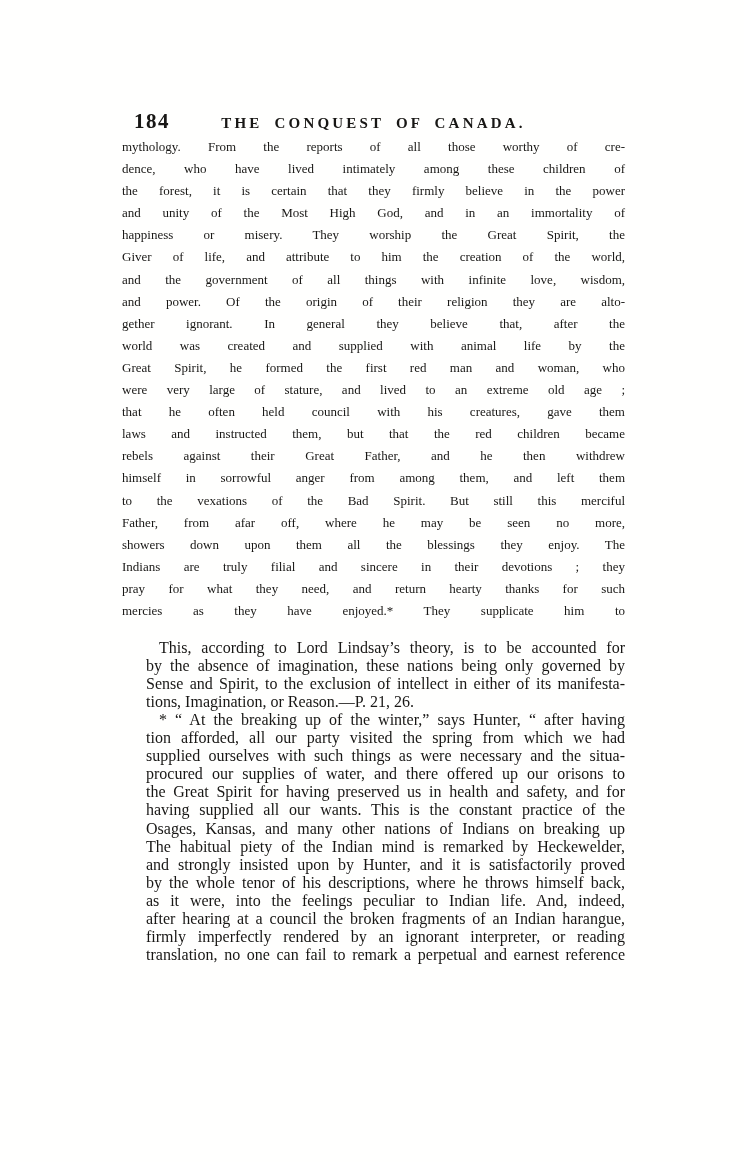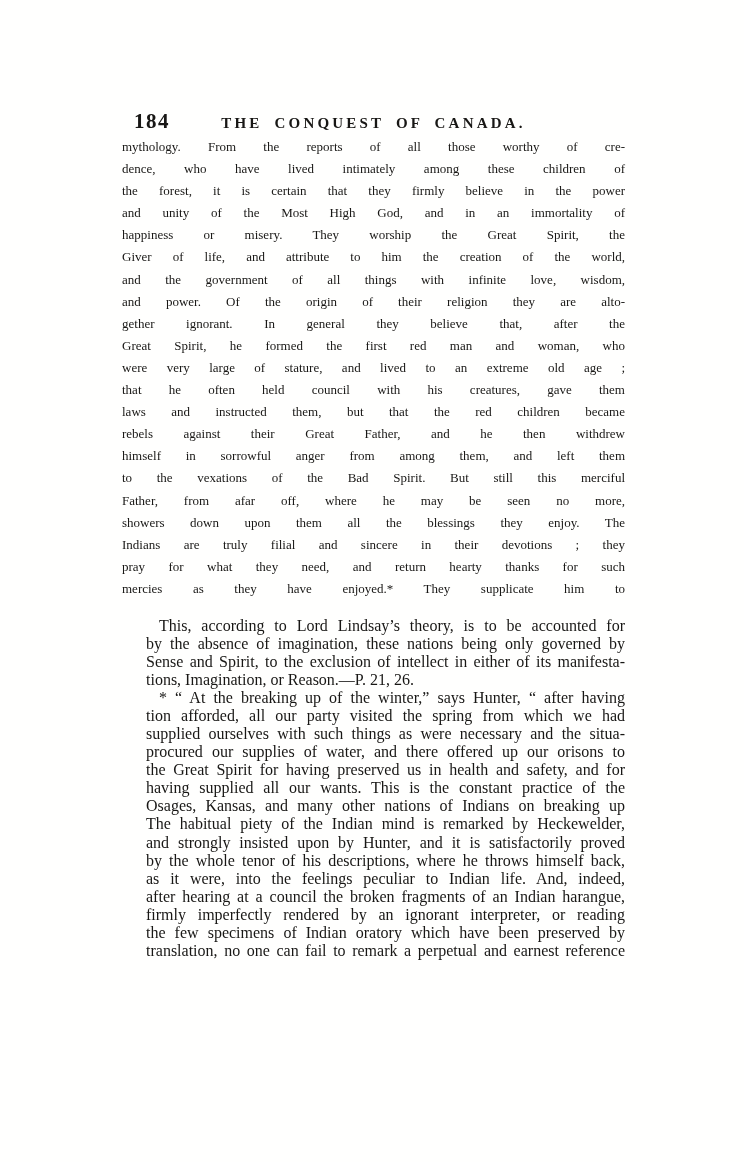--- a/index.html
+++ b/index.html
@@ -79,20 +79,21 @@
     <div class="body-text">
         <div class="tline">mythology. From the reports of all those worthy of cre-</div>
         <div class="tline">dence, who have lived intimately among these children of</div>
         <div class="tline">the forest, it is certain that they firmly believe in the power</div>
         <div class="tline">and unity of the Most High God, and in an immortality of</div>
         <div class="tline">happiness or misery. They worship the Great Spirit, the</div>
         <div class="tline">Giver of life, and attribute to him the creation of the world,</div>
         <div class="tline">and the government of all things with infinite love, wisdom,</div>
         <div class="tline">and power. Of the origin of their religion they are alto-</div>
         <div class="tline">gether ignorant. In general they believe that, after the</div>
+        <div class="tline">world was created and supplied with animal life by the</div>
         <div class="tline">Great Spirit, he formed the first red man and woman, who</div>
         <div class="tline">were very large of stature, and lived to an extreme old age ;</div>
         <div class="tline">that he often held council with his creatures, gave them</div>
         <div class="tline">laws and instructed them, but that the red children became</div>
         <div class="tline">rebels against their Great Father, and he then withdrew</div>
         <div class="tline">himself in sorrowful anger from among them, and left them</div>
         <div class="tline">to the vexations of the Bad Spirit. But still this merciful</div>
         <div class="tline">Father, from afar off, where he may be seen no more,</div>
         <div class="tline">showers down upon them all the blessings they enjoy. The</div>
         <div class="tline">Indians are truly filial and sincere in their devotions ; they</div>
@@ -111,18 +112,17 @@
         <div class="tline">procured our supplies of water, and there offered up our orisons to</div>
         <div class="tline">the Great Spirit for having preserved us in health and safety, and for</div>
         <div class="tline">having supplied all our wants. This is the constant practice of the</div>
         <div class="tline">Osages, Kansas, and many other nations of Indians on breaking up</div>
         <div class="tline">The habitual piety of the Indian mind is remarked by Heckewelder,</div>
         <div class="tline">and strongly insisted upon by Hunter, and it is satisfactorily proved</div>
         <div class="tline">by the whole tenor of his descriptions, where he throws himself back,</div>
         <div class="tline">as it were, into the feelings peculiar to Indian life. And, indeed,</div>
         <div class="tline">after hearing at a council the broken fragments of an Indian harangue,</div>
         <div class="tline">firmly imperfectly rendered by an ignorant interpreter, or reading</div>
-        <div class="tline">the few specimens of Indian oratory which have been preserved by</div>
         <div class="tline">translation, no one can fail to remark a perpetual and earnest reference</div>
       </div>
 
   </div>
 </div>
 
 </body></html>

